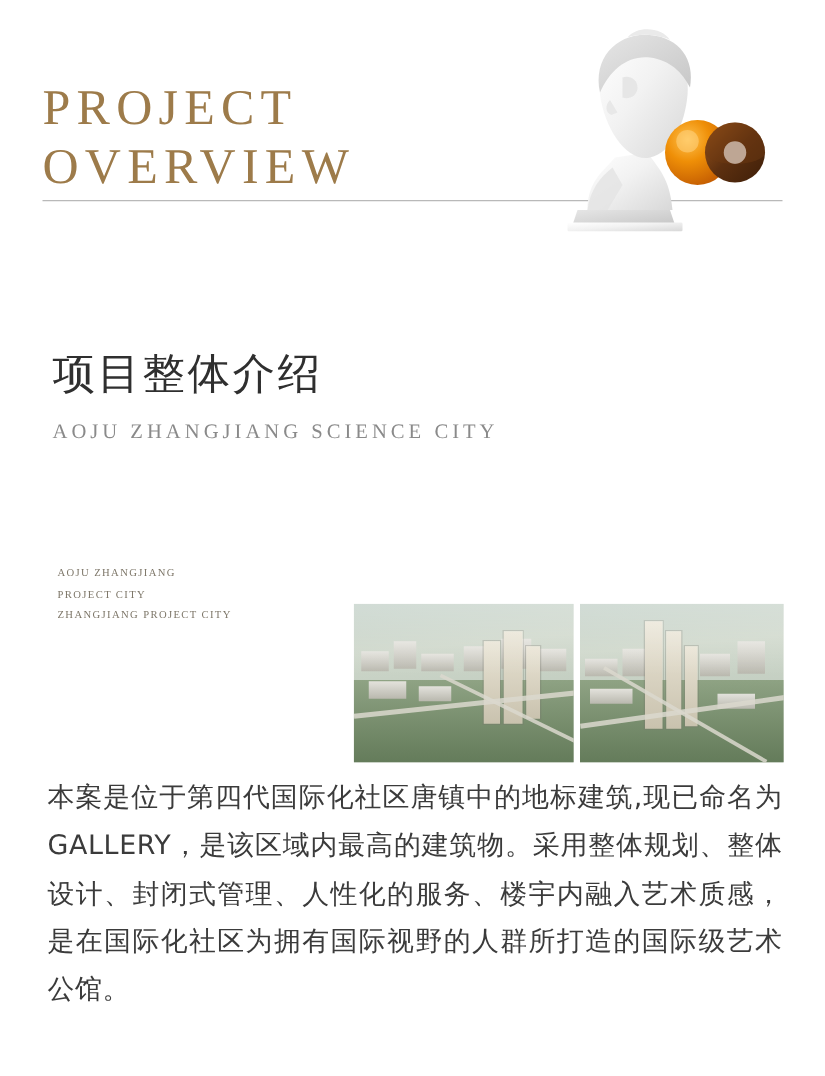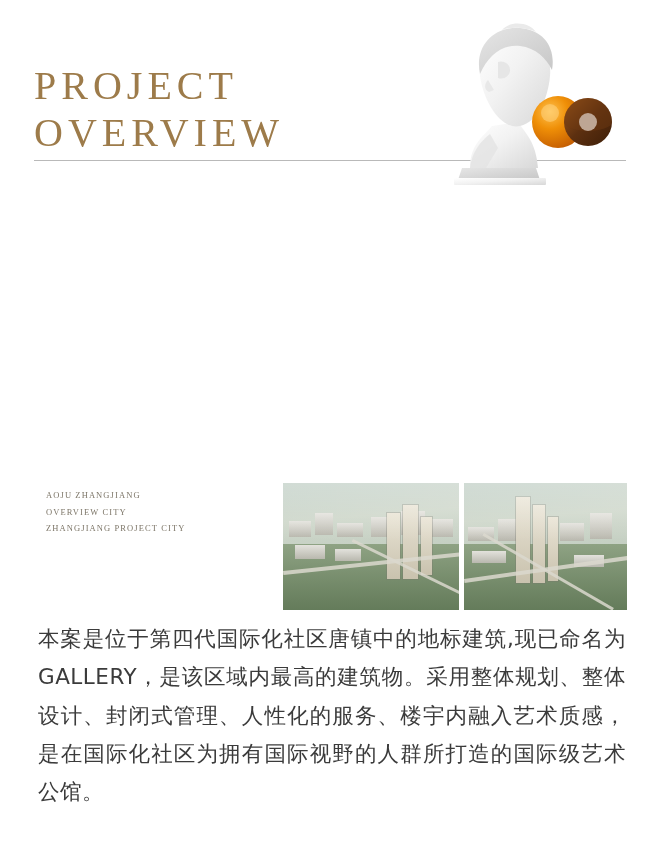--- a/index.html
+++ b/index.html
@@ -87,21 +87,20 @@
   .side-caption {
     position: absolute;
     left: 46px;
     top: 450px;
     width: 200px;
     font-family: "Liberation Serif", serif;
     font-size: 8.5px;
     letter-spacing: 1.1px;
     line-height: 1.95;
     color: #7d7668;
-    margin-top: 37px;
   }
   .side-caption div {
     white-space: nowrap;
   }
 
   
   .photos {
     position: absolute;
     left: 283px;
     top: 483px;
@@ -220,24 +219,28 @@
 
         <g transform="translate(148,104)">
           <circle cx="0" cy="0" r="24" fill="url(#ring)"></circle>
           <circle cx="0" cy="0" r="9" fill="#ffffff"></circle>
           <path d="M-24 0 A24 24 0 0 1 24 0 A24 9 0 0 1 -24 0 Z" fill="#6f3a12" opacity="0.45"></path>
         </g>
       </svg>
     </div>
   </div>
 
+  <div class="section-head">
+    <div class="section-title-cn">项目整体介绍</div>
+    <div class="section-title-en">AOJU ZHANGJIANG SCIENCE CITY</div>
+  </div>
 
   <div class="side-caption">
     <div>AOJU ZHANGJIANG</div>
-    <div>OVERVIEW CITY</div>
+    <div>PROJECT CITY</div>
     <div>ZHANGJIANG PROJECT CITY</div>
   </div>
 
   <div class="photos">
 
     <div class="photo left">
       <div class="ph-sky"></div>
       <div class="ph-green"></div>
 
       <div class="ph-block" style="left:6px;  top:38px; width:22px; height:16px;"></div>

